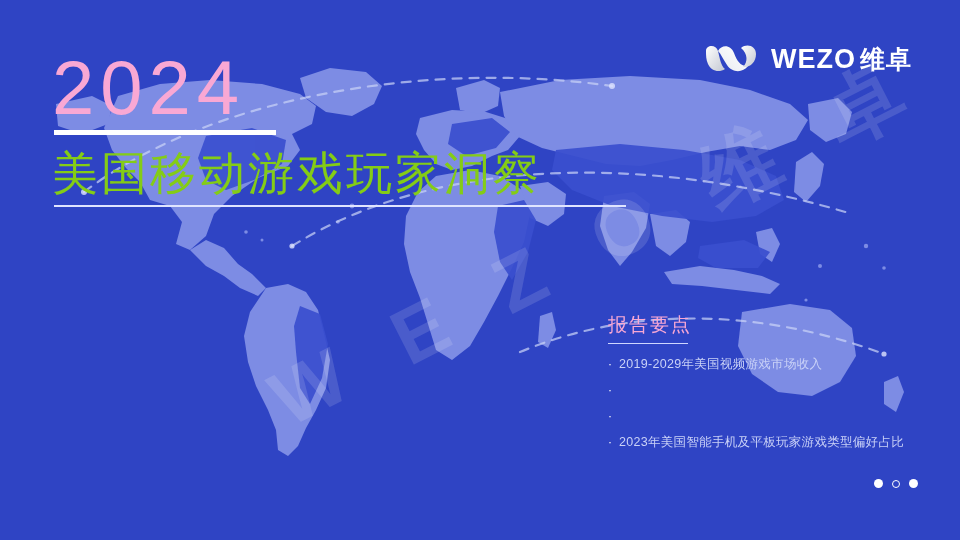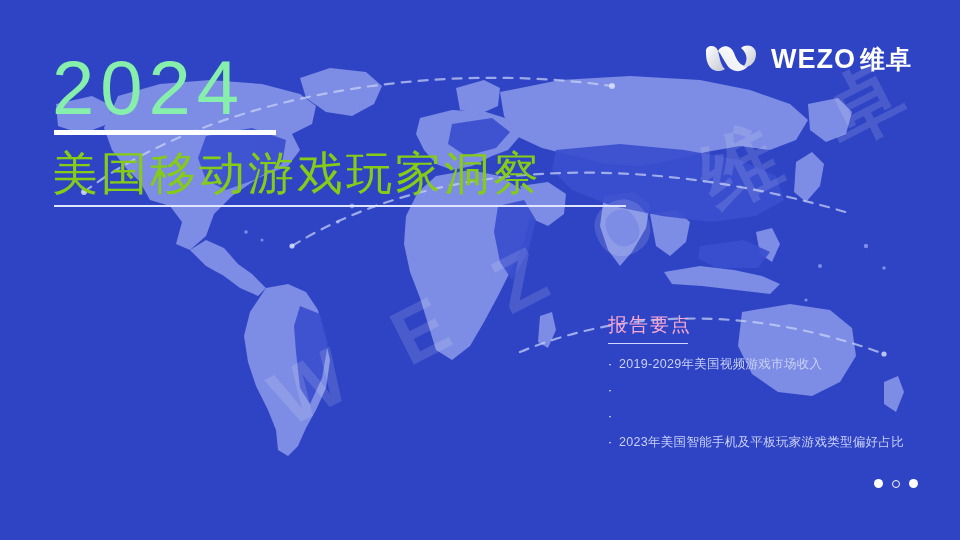--- a/index.html
+++ b/index.html
@@ -43,21 +43,21 @@
   #logo .mark{width:56px;height:34px;display:block;}
   #logo .wordmark{
     color:#ffffff;font-size:27px;font-weight:700;letter-spacing:1px;
     display:flex;align-items:baseline;gap:4px;
   }
   #logo .wordmark .cn{font-size:25px;font-weight:700;letter-spacing:1px;font-family:Liberation Mono, monospace;}
 
   
   #headline{position:absolute;left:52px;top:48px;}
   #year{
-    color:#86efac;
+    color:#f9a8d4;
     font-size:76px;
     font-weight:300;
     letter-spacing:6px;
     line-height:80px;
     font-family:"Liberation Sans","DejaVu Sans",sans-serif;
   }
   #year-rule{
     width:222px;height:5px;background:#ffffff;
     margin-top:2px;margin-left:2px;
   }

